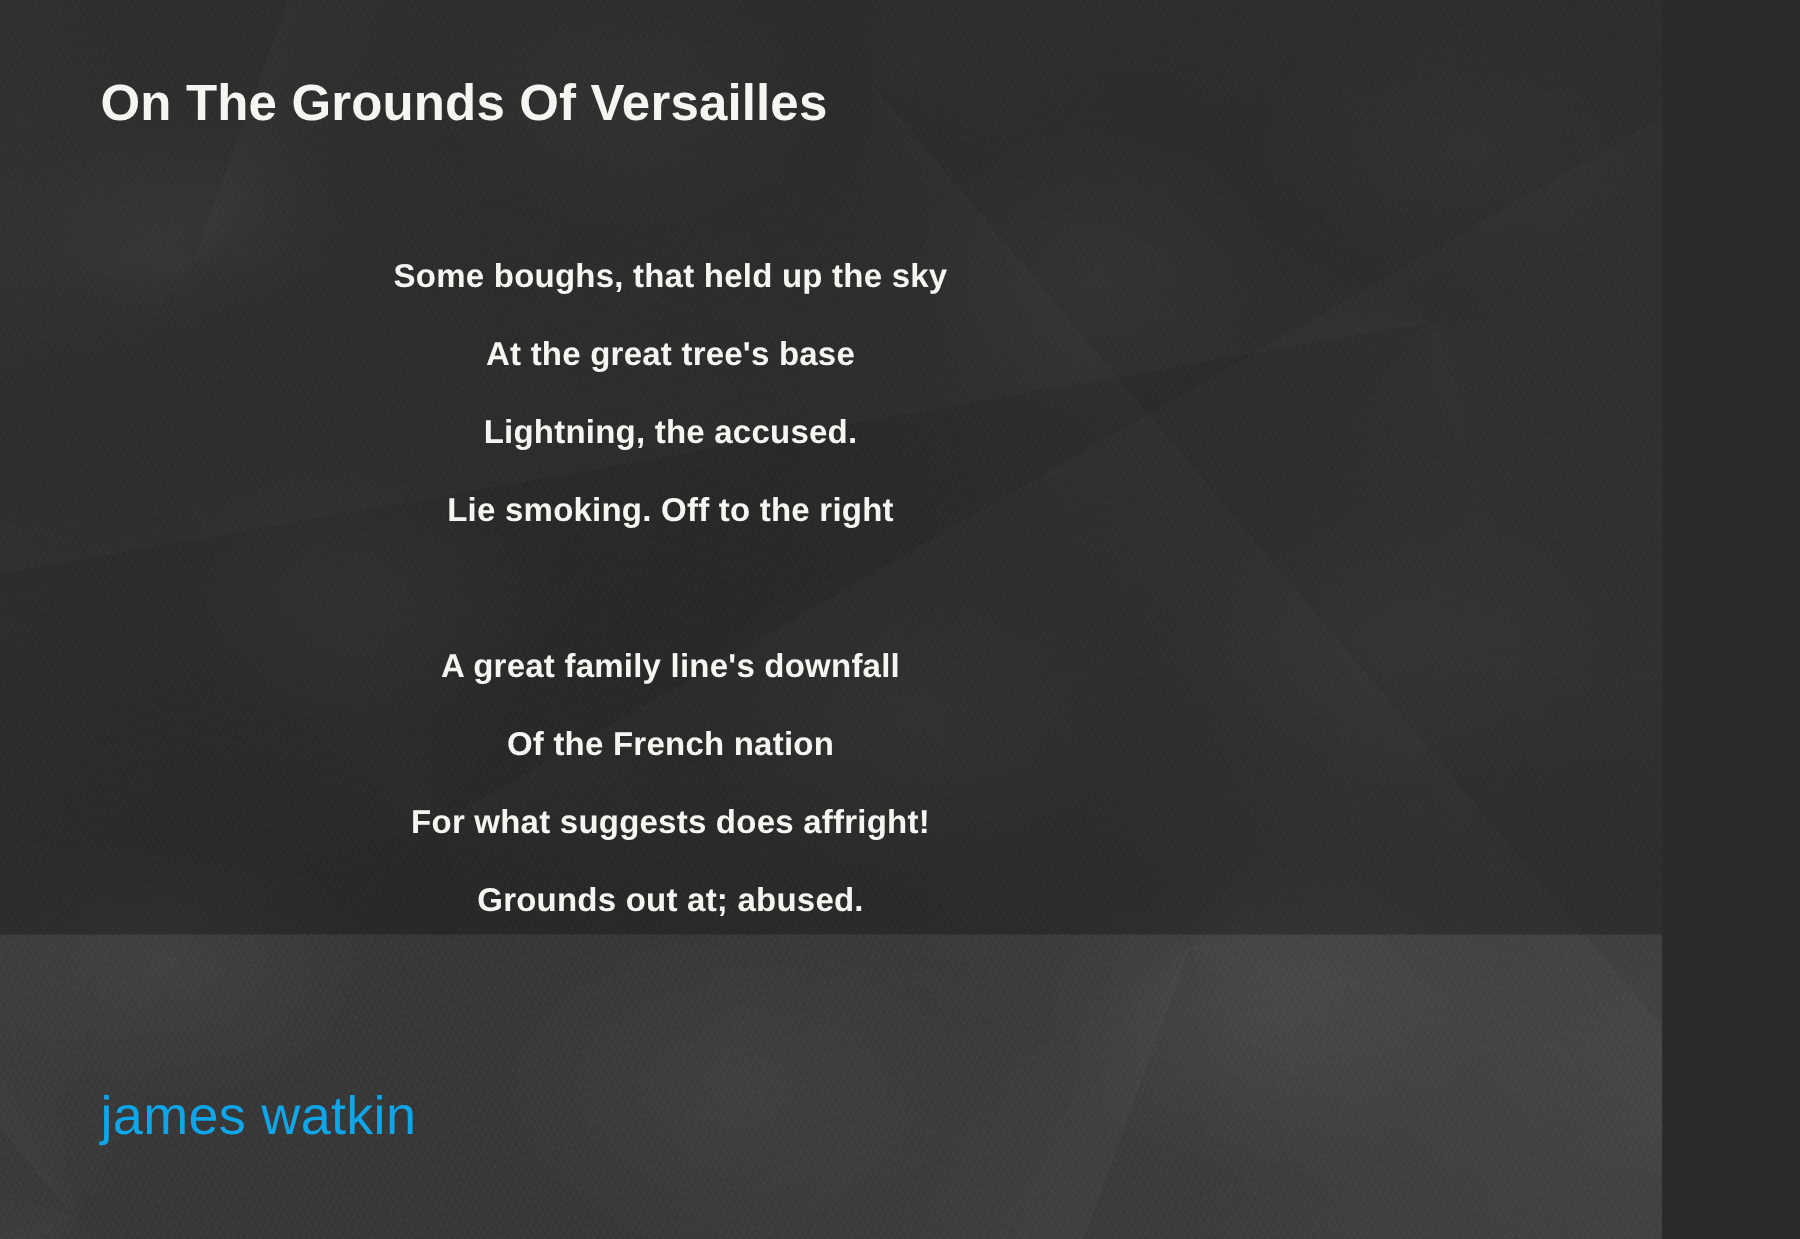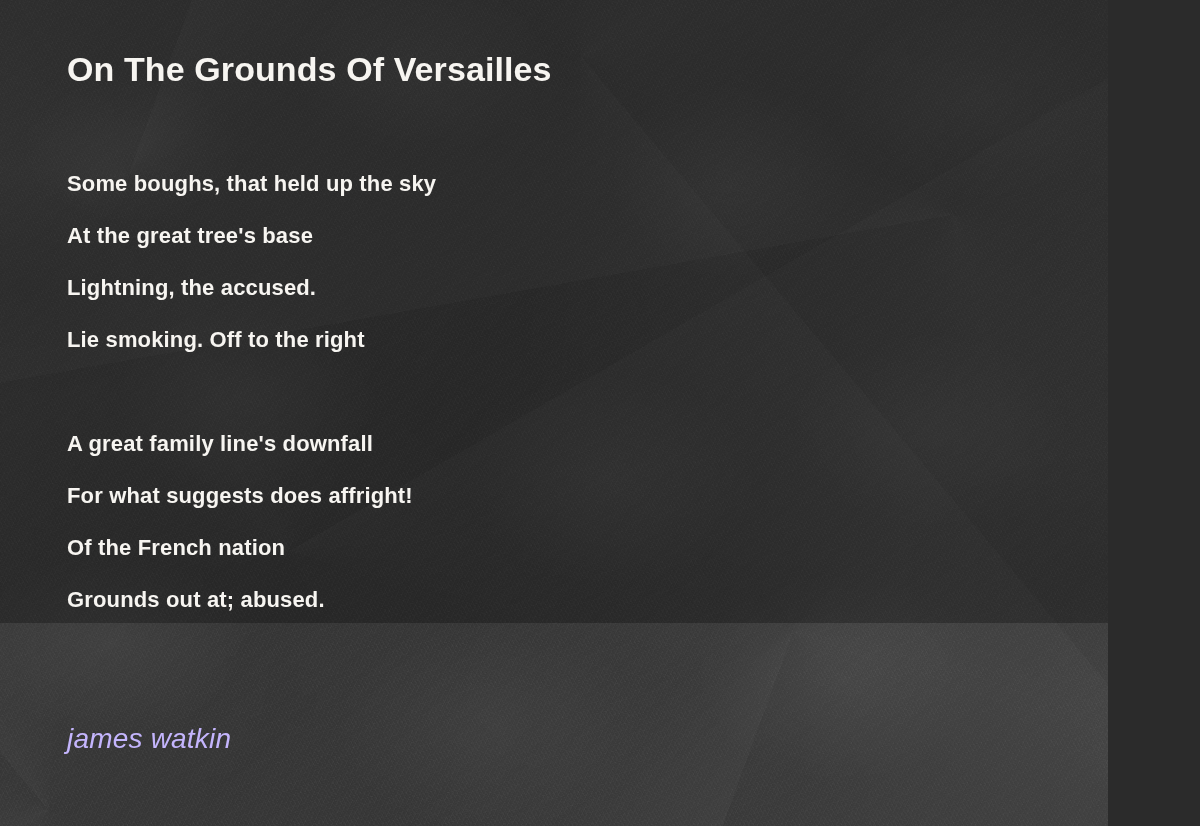--- a/index.html
+++ b/index.html
@@ -123,43 +123,43 @@
 
   .poem-body {
     position: absolute;
     left: 67px;
     top: 158px;
     width: 760px;
   }
 
   .poem-stanza {
     margin: 0 0 52px 0;
+    text-align: center;
   }
   .poem-stanza:last-child {
     margin-bottom: 0;
   }
 
   .poem-line {
     font-size: 22px;
     font-weight: bold;
     color: #f7f5f1;
     line-height: 52px;
     height: 52px;
     white-space: nowrap;
     letter-spacing: 0.15px;
   }
 
   .poem-author {
     position: absolute;
     left: 67px;
     top: 723px;
-    font-size: 28px;
-    font-style: italic;
+    font-size: 36px;
     font-weight: normal;
-    color: #c4b5fd;
+    color: #0ea5e9;
     letter-spacing: 0.2px;
     white-space: nowrap;
   }
 </style>
 </head>
 <body>
 
 <div class="poem-card">
 
   <div class="texture-base"></div>
@@ -178,22 +178,22 @@
 
       <div class="poem-stanza">
         <div class="poem-line">Some boughs, that held up the sky</div>
         <div class="poem-line">At the great tree's base</div>
         <div class="poem-line">Lightning, the accused.</div>
         <div class="poem-line">Lie smoking. Off to the right</div>
       </div>
 
       <div class="poem-stanza">
         <div class="poem-line">A great family line's downfall</div>
+        <div class="poem-line">Of the French nation</div>
         <div class="poem-line">For what suggests does affright!</div>
-        <div class="poem-line">Of the French nation</div>
         <div class="poem-line">Grounds out at; abused.</div>
       </div>
 
     </div>
 
     <div class="poem-author">james watkin</div>
 
   </div>
 </div>
 

